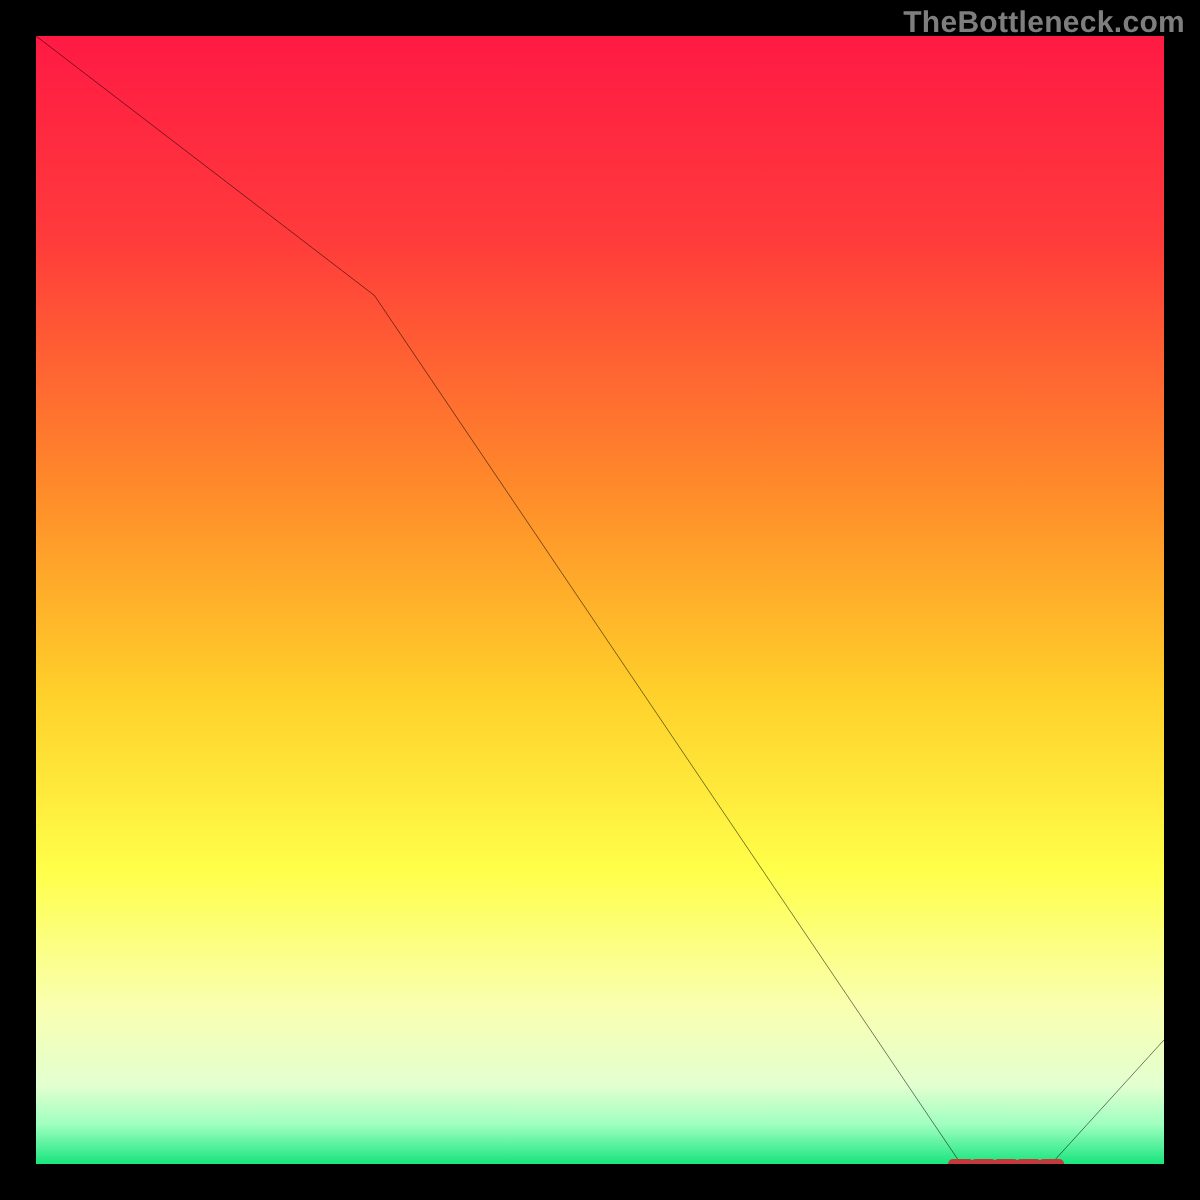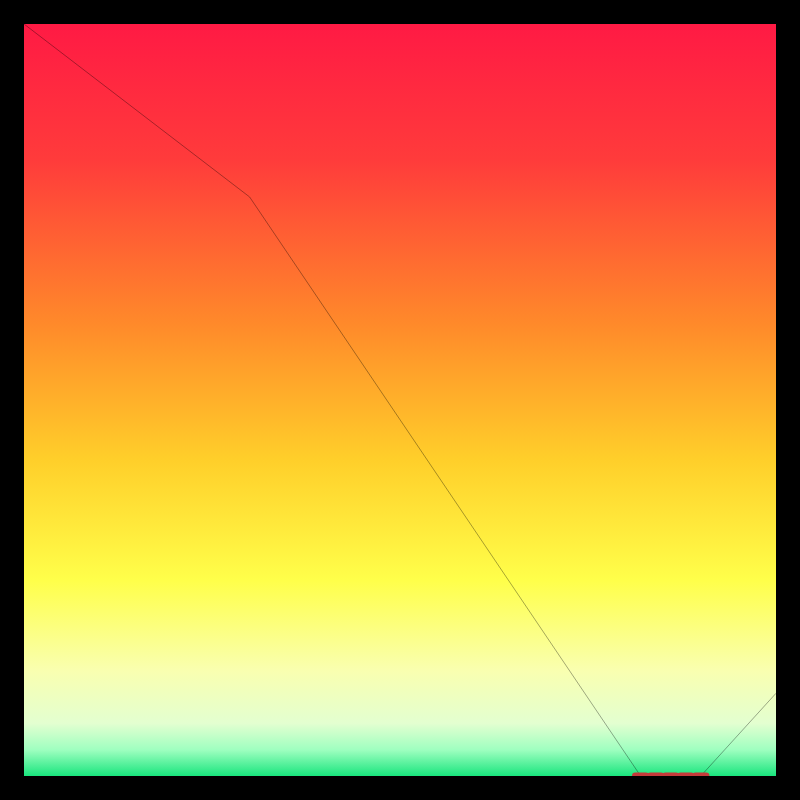--- a/index.html
+++ b/index.html
@@ -62,13 +62,14 @@
       <polyline id="curve" fill="none" stroke="#000" stroke-width="0.35" vector-effect="non-scaling-stroke" points="0,0 30,23 82,100 90,100 100,89"></polyline>
       <g id="markers">
           <line x1="81.3" x2="82.7" y1="100" y2="100" stroke="#c43a3a" stroke-width="0.9" stroke-linecap="round"></line>
           <line x1="83.3" x2="84.7" y1="100" y2="100" stroke="#c43a3a" stroke-width="0.9" stroke-linecap="round"></line>
           <line x1="85.3" x2="86.7" y1="100" y2="100" stroke="#c43a3a" stroke-width="0.9" stroke-linecap="round"></line>
           <line x1="87.3" x2="88.7" y1="100" y2="100" stroke="#c43a3a" stroke-width="0.9" stroke-linecap="round"></line>
           <line x1="89.3" x2="90.7" y1="100" y2="100" stroke="#c43a3a" stroke-width="0.9" stroke-linecap="round"></line>
         </g>
     </svg>
   </div>
+  <div class="attribution">TheBottleneck.com</div>
 </div>
 
 </body></html>

